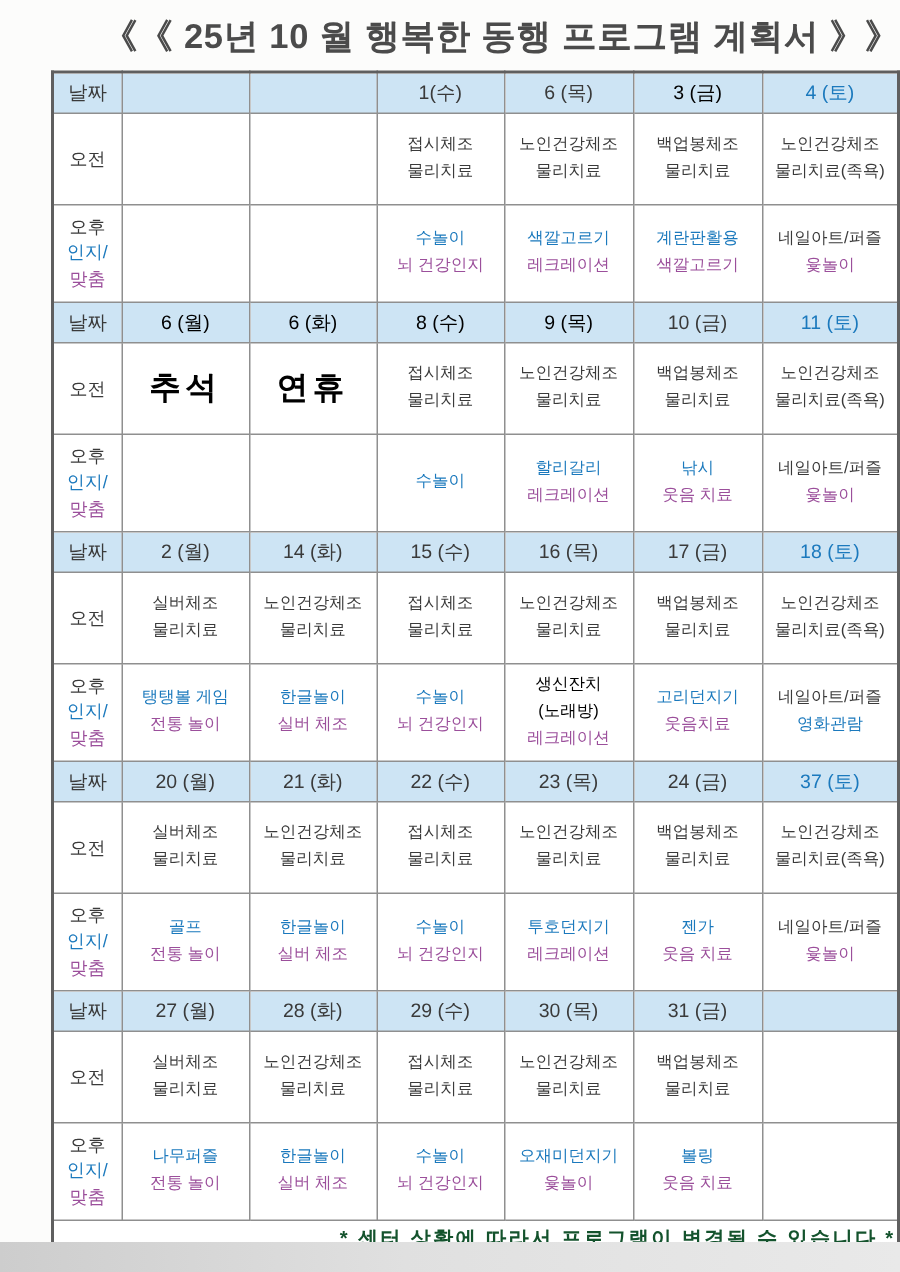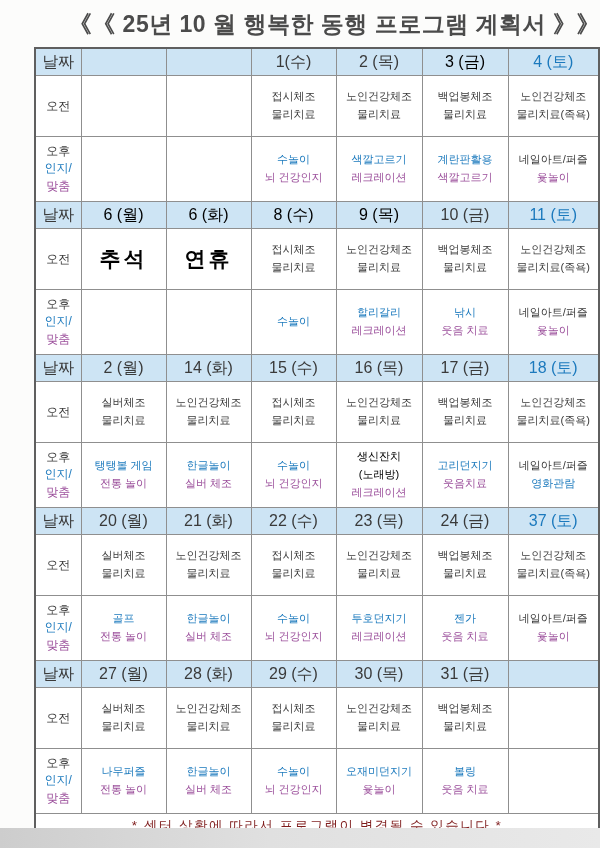--- a/index.html
+++ b/index.html
@@ -16,35 +16,35 @@
   table.sched{
     margin-left:34px;width:564px;
     border-collapse:collapse;table-layout:fixed;
     background:#ffffff;border:2px solid #5f5f5f;
   }
   table.sched td{
     border:1px solid #8f8f8f;
     text-align:center;vertical-align:middle;
     padding:0 1px;overflow:hidden;
   }
-  tr.r-date td{height:26px;background:#cde4f4;font-size:16px;}
+  tr.r-date td{height:26px;background:#cde4f4;font-size:13px;}
   tr.r-morning td{height:60px;}
   tr.r-afternoon td{height:64px;}
   td.lbl{font-size:12px;color:#3a3a3a;}
   td.act{font-size:11px;}
   .ln{line-height:1.62;white-space:nowrap;}
   .lln{line-height:1.45;font-size:12px;white-space:nowrap;}
   td.big .ln{font-size:21px;font-weight:bold;letter-spacing:3px;line-height:1.2;}
   .c-dark{color:#3a3a3a;}
   .c-red{color:#000000;}
   .c-blue{color:#1b79bd;}
   .c-purple{color:#9b4f9b;}
   tr.r-footer td{
-    height:24px;font-size:13.5px;font-weight:normal;
-    color:#7f1d1d;letter-spacing:1.5px;white-space:nowrap;
+    height:24px;font-size:13.5px;font-weight:bold;
+    color:#14532d;letter-spacing:1.5px;white-space:nowrap;text-align:right;
   }
   .scan-shadow{
     position:absolute;left:0;right:0;bottom:0;height:20px;
     background:linear-gradient(90deg,#cdcdcd 0%,#e0e0e0 45%,#e9e9e9 100%);
   }
 </style>
 </head>
 <body>
 
 <div class="title">《《 25년 10 월 행복한 동행 프로그램 계획서 》》</div>
@@ -58,21 +58,21 @@
       <col style="width:86px">
       <col style="width:86px">
       <col style="width:91px">
   </colgroup>
   <tbody id="schedule-body">
       <tr class="r-date">
         <td class="lbl c-dark">날짜</td>
         <td class="date c-dark"></td>
         <td class="date c-dark"></td>
         <td class="date c-dark">1(수)</td>
-        <td class="date c-dark">2 (목)</td>
+        <td class="date c-dark">6 (목)</td>
         <td class="date c-red">3 (금)</td>
         <td class="date c-blue">4 (토)</td>
       </tr>
       <tr class="r-morning">
         <td class="lbl c-dark">오전</td>
         <td class="act"></td>
         <td class="act"></td>
         <td class="act">
           <div class="ln c-dark">접시체조</div>
           <div class="ln c-dark">물리치료</div>

